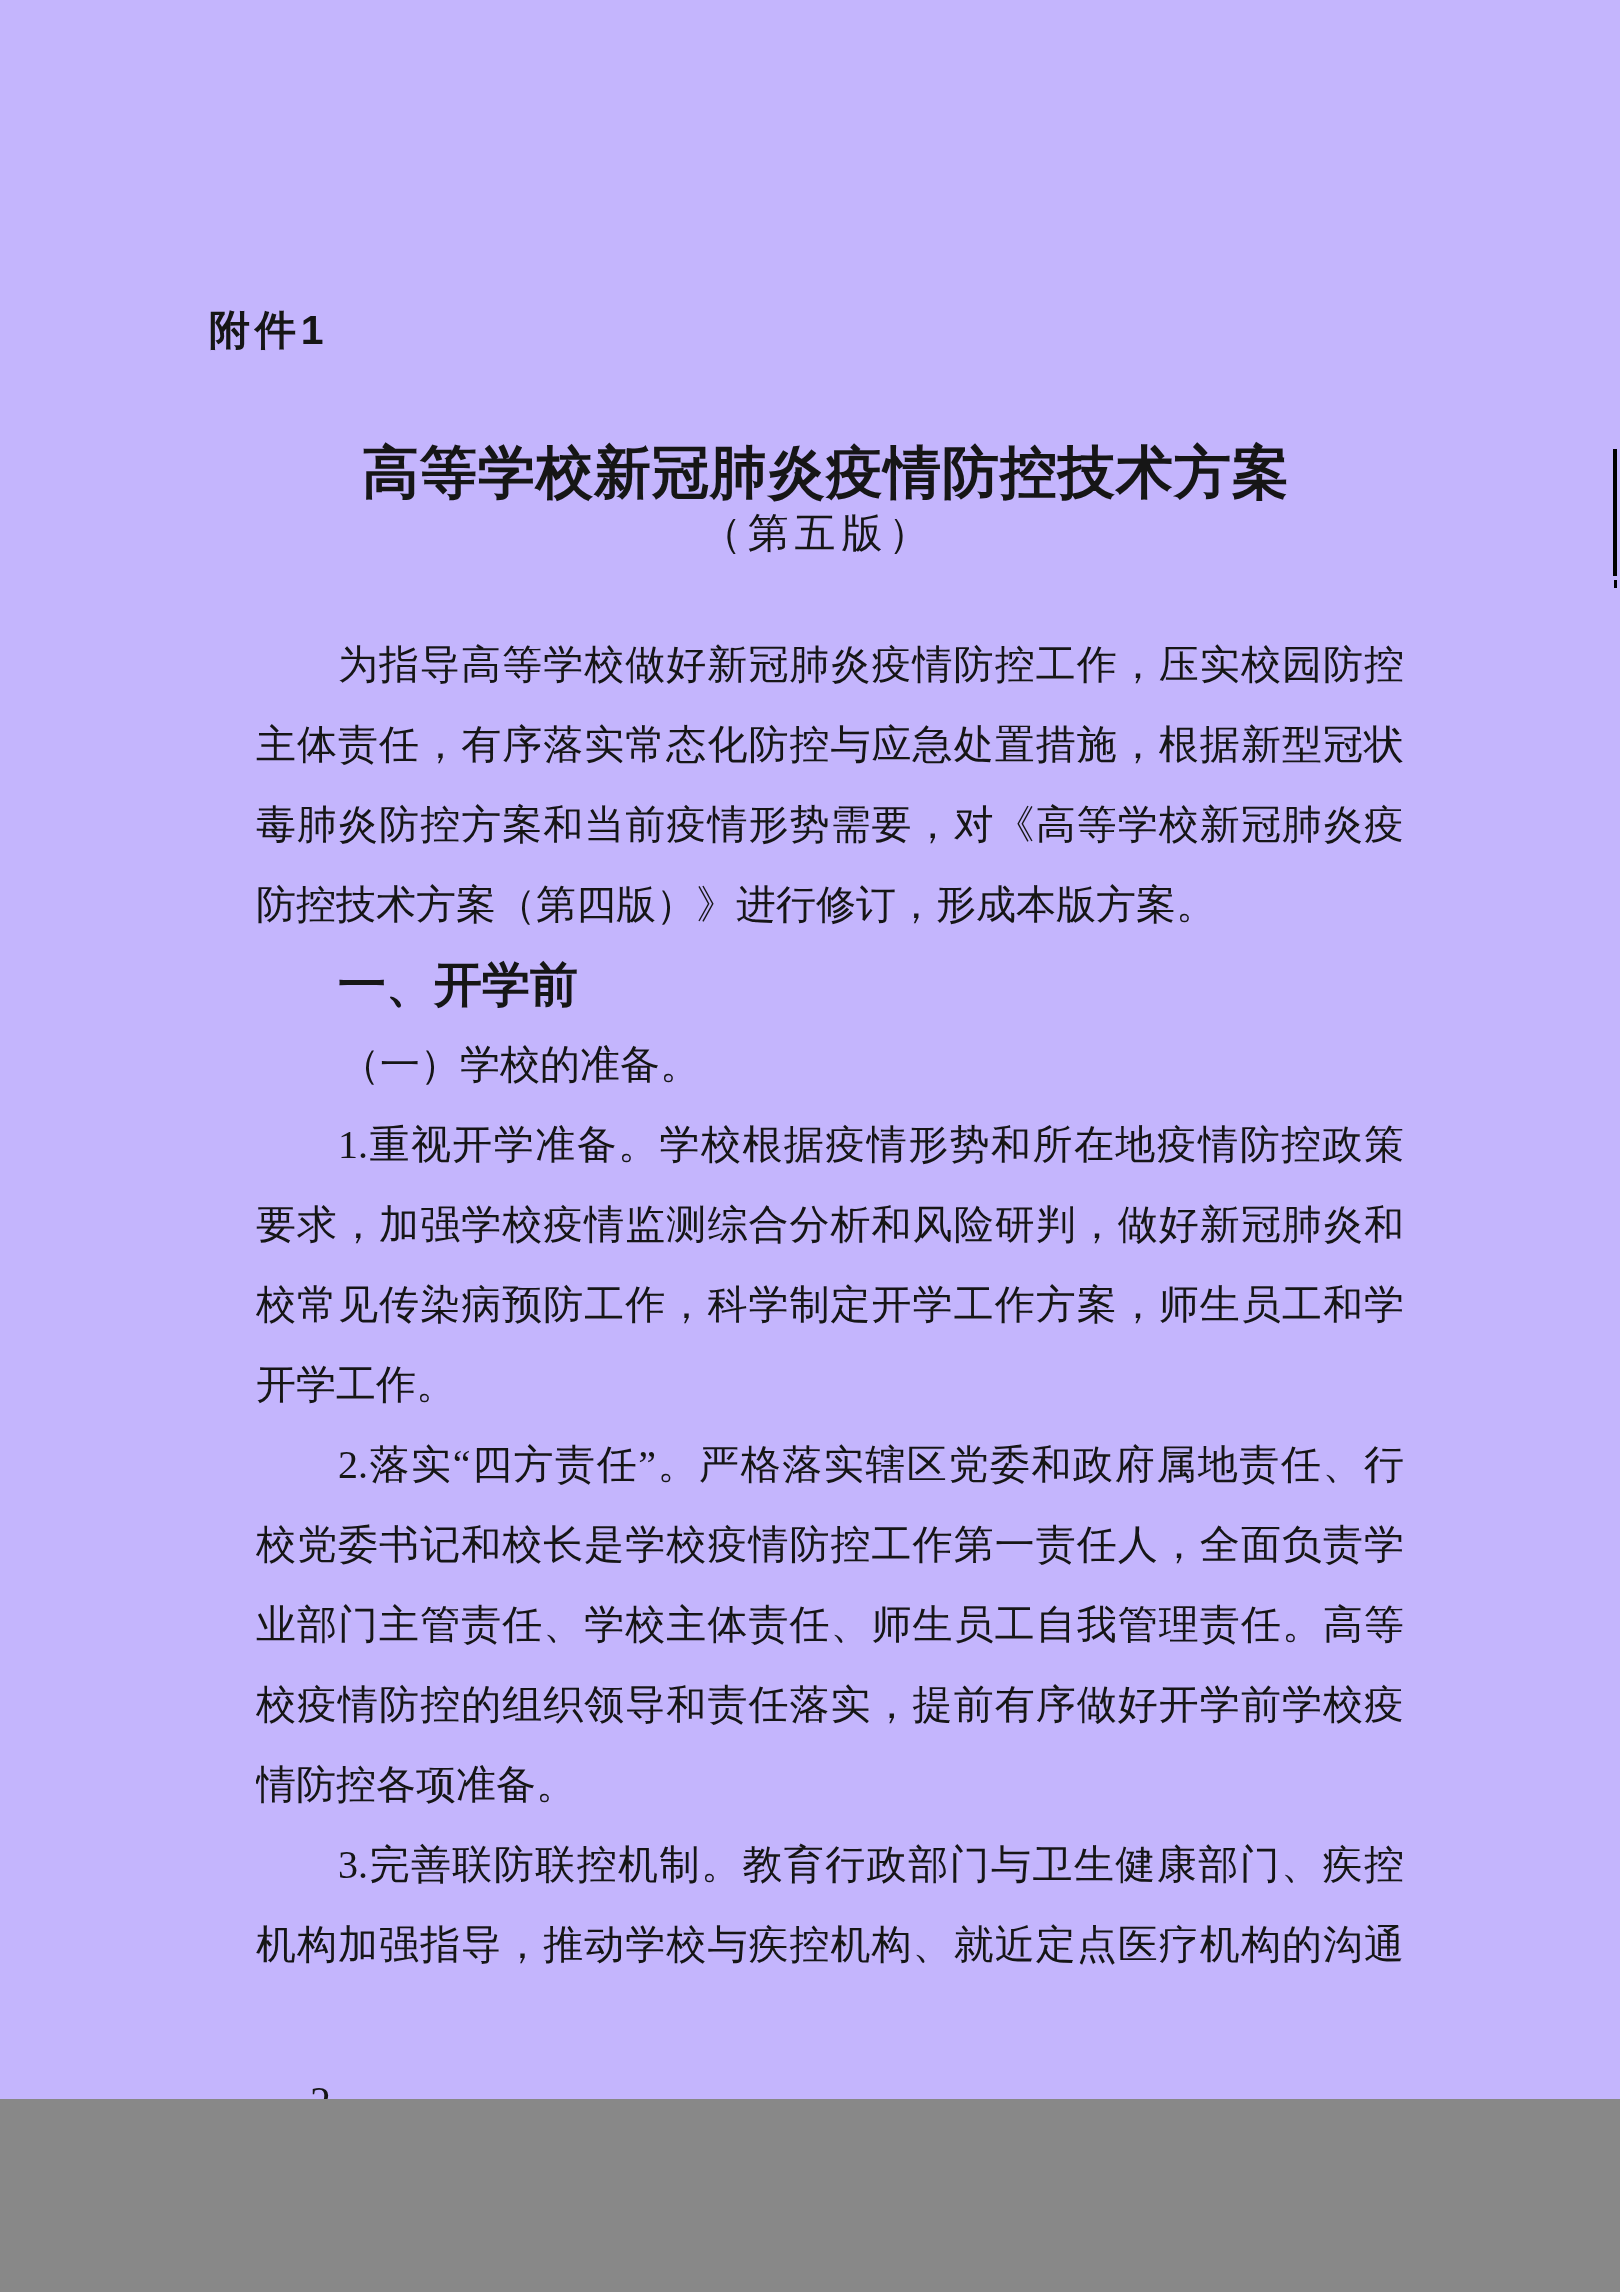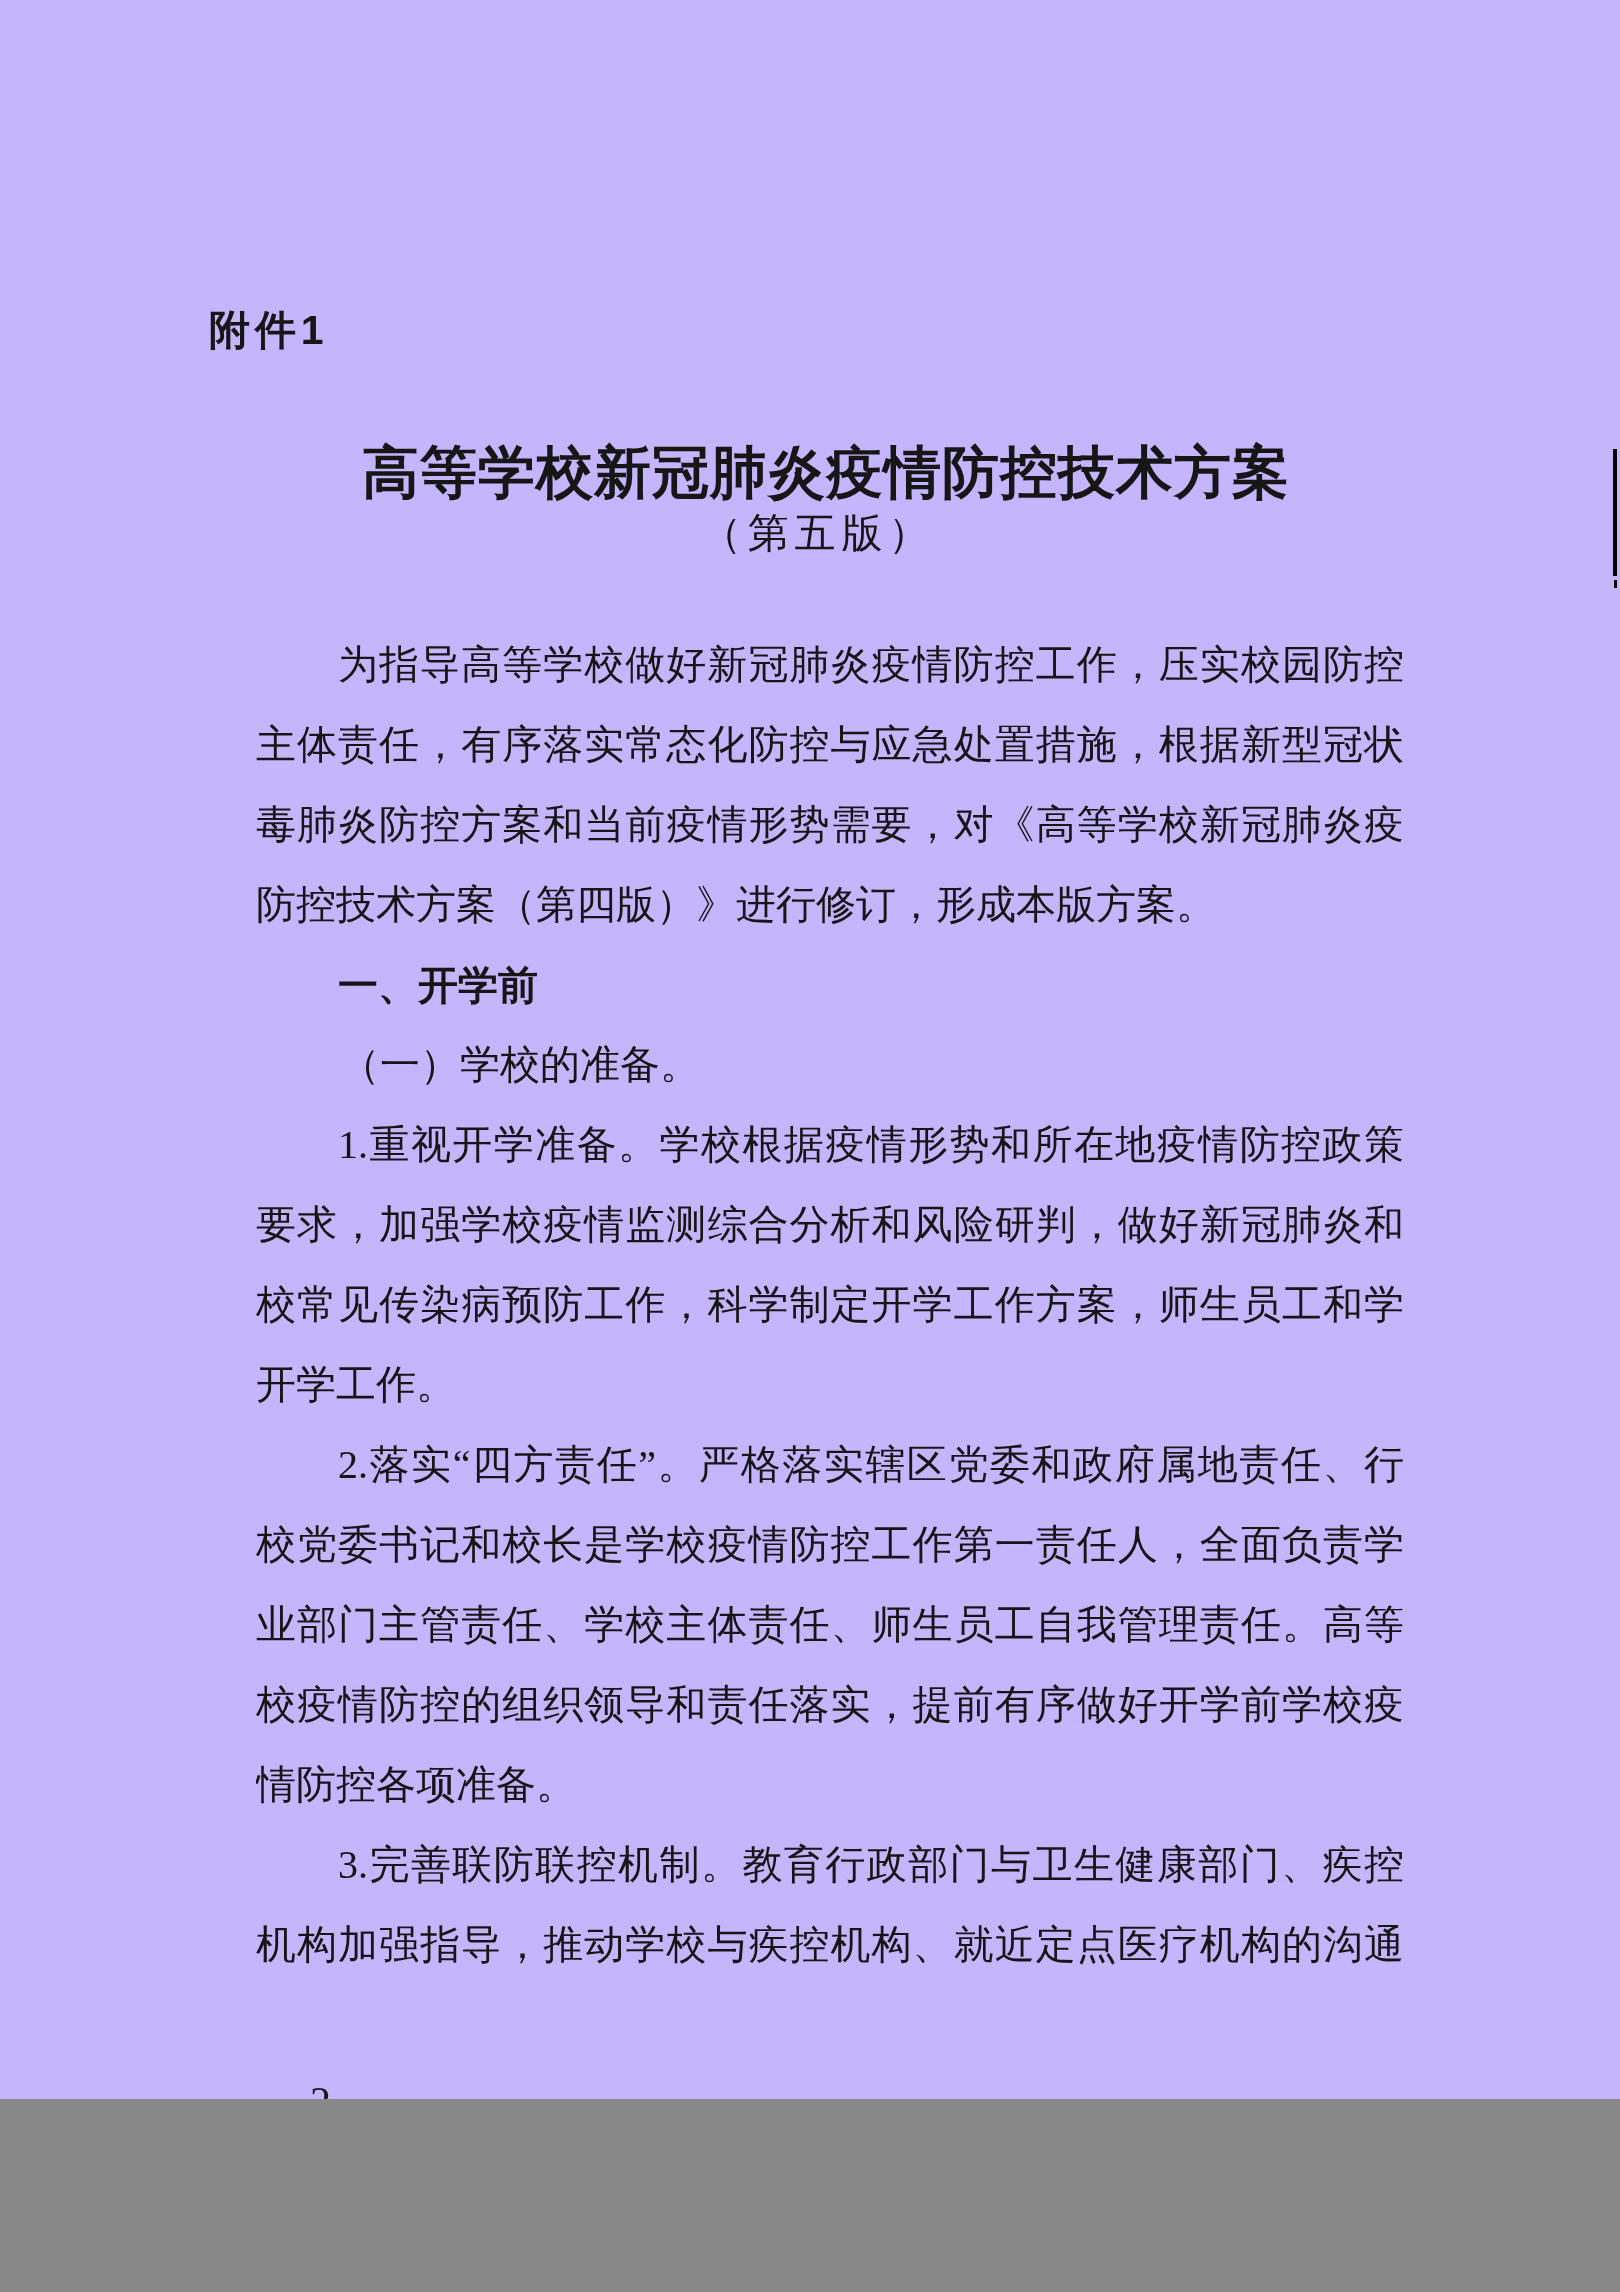--- a/index.html
+++ b/index.html
@@ -34,22 +34,22 @@
     position:absolute;left:216px;top:625px;width:1188px;
     font-size:40px;
   }
   .line{
     height:80px;line-height:80px;
     white-space:normal;overflow:hidden;margin-left:40px;
   }
   .line.justify{text-align:justify;text-align-last:justify;}
   .line.indent{text-indent:82px;}
   .line-h1{
-    font-family:Liberation Sans, sans-serif;
-    font-weight:700;font-size:40px;
+    font-family:Liberation Serif, serif;
+    font-weight:700;font-size:48px;
     padding-left:82px;
   }
   .line-h2{padding-left:84px;}
   .footer-dash{
     position:absolute;top:2102px;width:39px;height:2.9px;background:#1c1c1c;
   }
   .footer-dash.left{left:248px;}
   .footer-dash.right{left:361px;}
   .page-num{
     position:absolute;left:310px;top:2079px;

